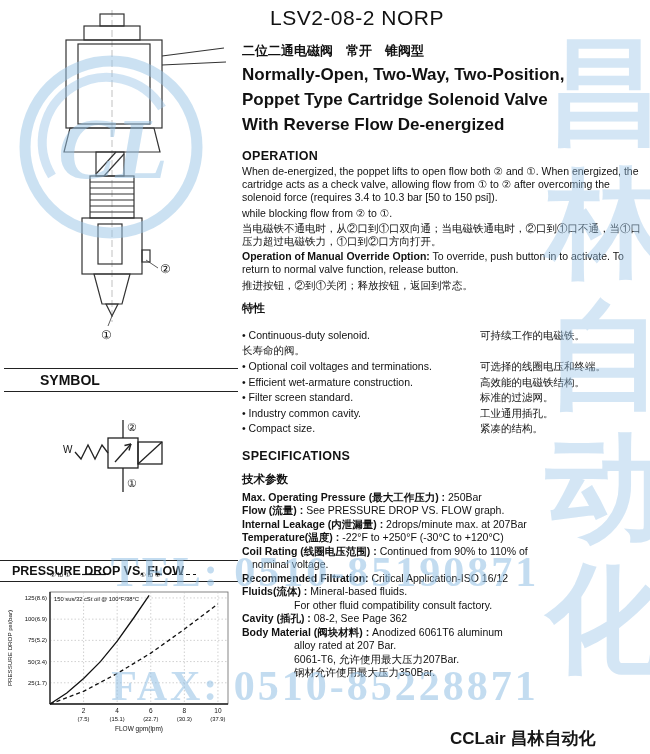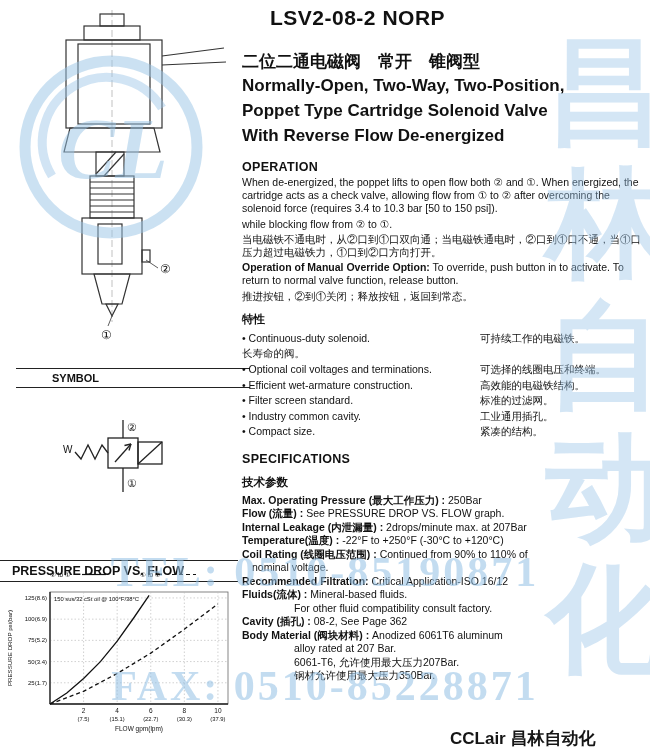--- a/index.html
+++ b/index.html
@@ -1,38 +1,38 @@
 <!DOCTYPE html>
 <html><head>
 <meta charset="utf-8">
 <style>
   *{box-sizing:border-box;margin:0;padding:0}
   body{background:#9a9a9a;font-family:"Liberation Sans",sans-serif}
   #page{position:relative;width:650px;height:754px;background:#fff;color:#111;overflow:hidden;margin:0 auto}
   
   #right-col{position:absolute;left:242px;top:6px;width:402px;z-index:2}
-  .title{font-size:21px;font-weight:700;padding-left:28px;letter-spacing:.5px}
-  .sub-cn{font-size:17px;font-weight:700;margin-top:21px;line-height:22px}
+  .title{font-size:21px;font-weight:400;padding-left:28px;letter-spacing:.5px}
+  .sub-cn{font-size:13px;font-weight:700;margin-top:10px;line-height:22px}
   .sub-en{font-size:17px;font-weight:700;line-height:25px}
   .sec-h{font-size:12.5px;font-weight:700;margin-top:12px;letter-spacing:.3px}
   .sec-h-cn{font-size:11.5px;font-weight:700;margin-top:9px}
   .body{font-size:10.5px;line-height:13.2px;margin-top:2px}
   .b{font-weight:700}
-  .feats{margin-top:4px}
+  .feats{margin-top:12px}
   .feat-row{display:flex;font-size:10.5px;line-height:15.6px}
   .feat-en{width:238px}
   .feat-en::before{content:"• "}
   .feat-cn{flex:1}
   .specs{margin-top:4px}
   .spec-line{font-size:10.5px;line-height:13.5px}
   .ind-s{padding-left:10px}
   .ind-l{padding-left:52px}
   
   #valve-svg{position:absolute;left:8px;top:10px;z-index:2}
-  #symbol-head{position:absolute;left:16px;top:368px;width:234px;border-top:1.5px solid #222;border-bottom:1.5px solid #222;padding:3px 0 3px 36px;font-size:11px;font-weight:600;z-index:2;background:transparent}
+  #symbol-head{position:absolute;left:4px;top:368px;width:234px;border-top:1.5px solid #222;border-bottom:1.5px solid #222;padding:3px 0 3px 36px;font-size:14px;font-weight:600;z-index:2;background:transparent}
   #symbol-svg{position:absolute;left:58px;top:412px;z-index:2}
   #chart-head{position:absolute;left:0;top:560px;width:238px;border-top:1.5px solid #222;border-bottom:1.5px solid #222;padding:3px 0 3px 12px;font-size:12.5px;font-weight:700;z-index:2}
   #chart-svg{position:absolute;left:2px;top:562px;z-index:2}
   
   #watermark{position:absolute;inset:0;pointer-events:none;z-index:8}
   .wm-char{position:absolute;left:546px;font-size:118px;font-weight:700;line-height:1;
            color:rgba(152,196,230,.42);font-family:"Liberation Serif",serif}
   .wm-tel,.wm-fax{position:absolute;left:0;width:100%;text-align:center;font-family:"Liberation Serif",serif;
            font-weight:700;font-size:42px;letter-spacing:3px;color:rgba(146,192,228,.55);white-space:nowrap}
   .wm-tel{top:548px}.wm-fax{top:662px}

